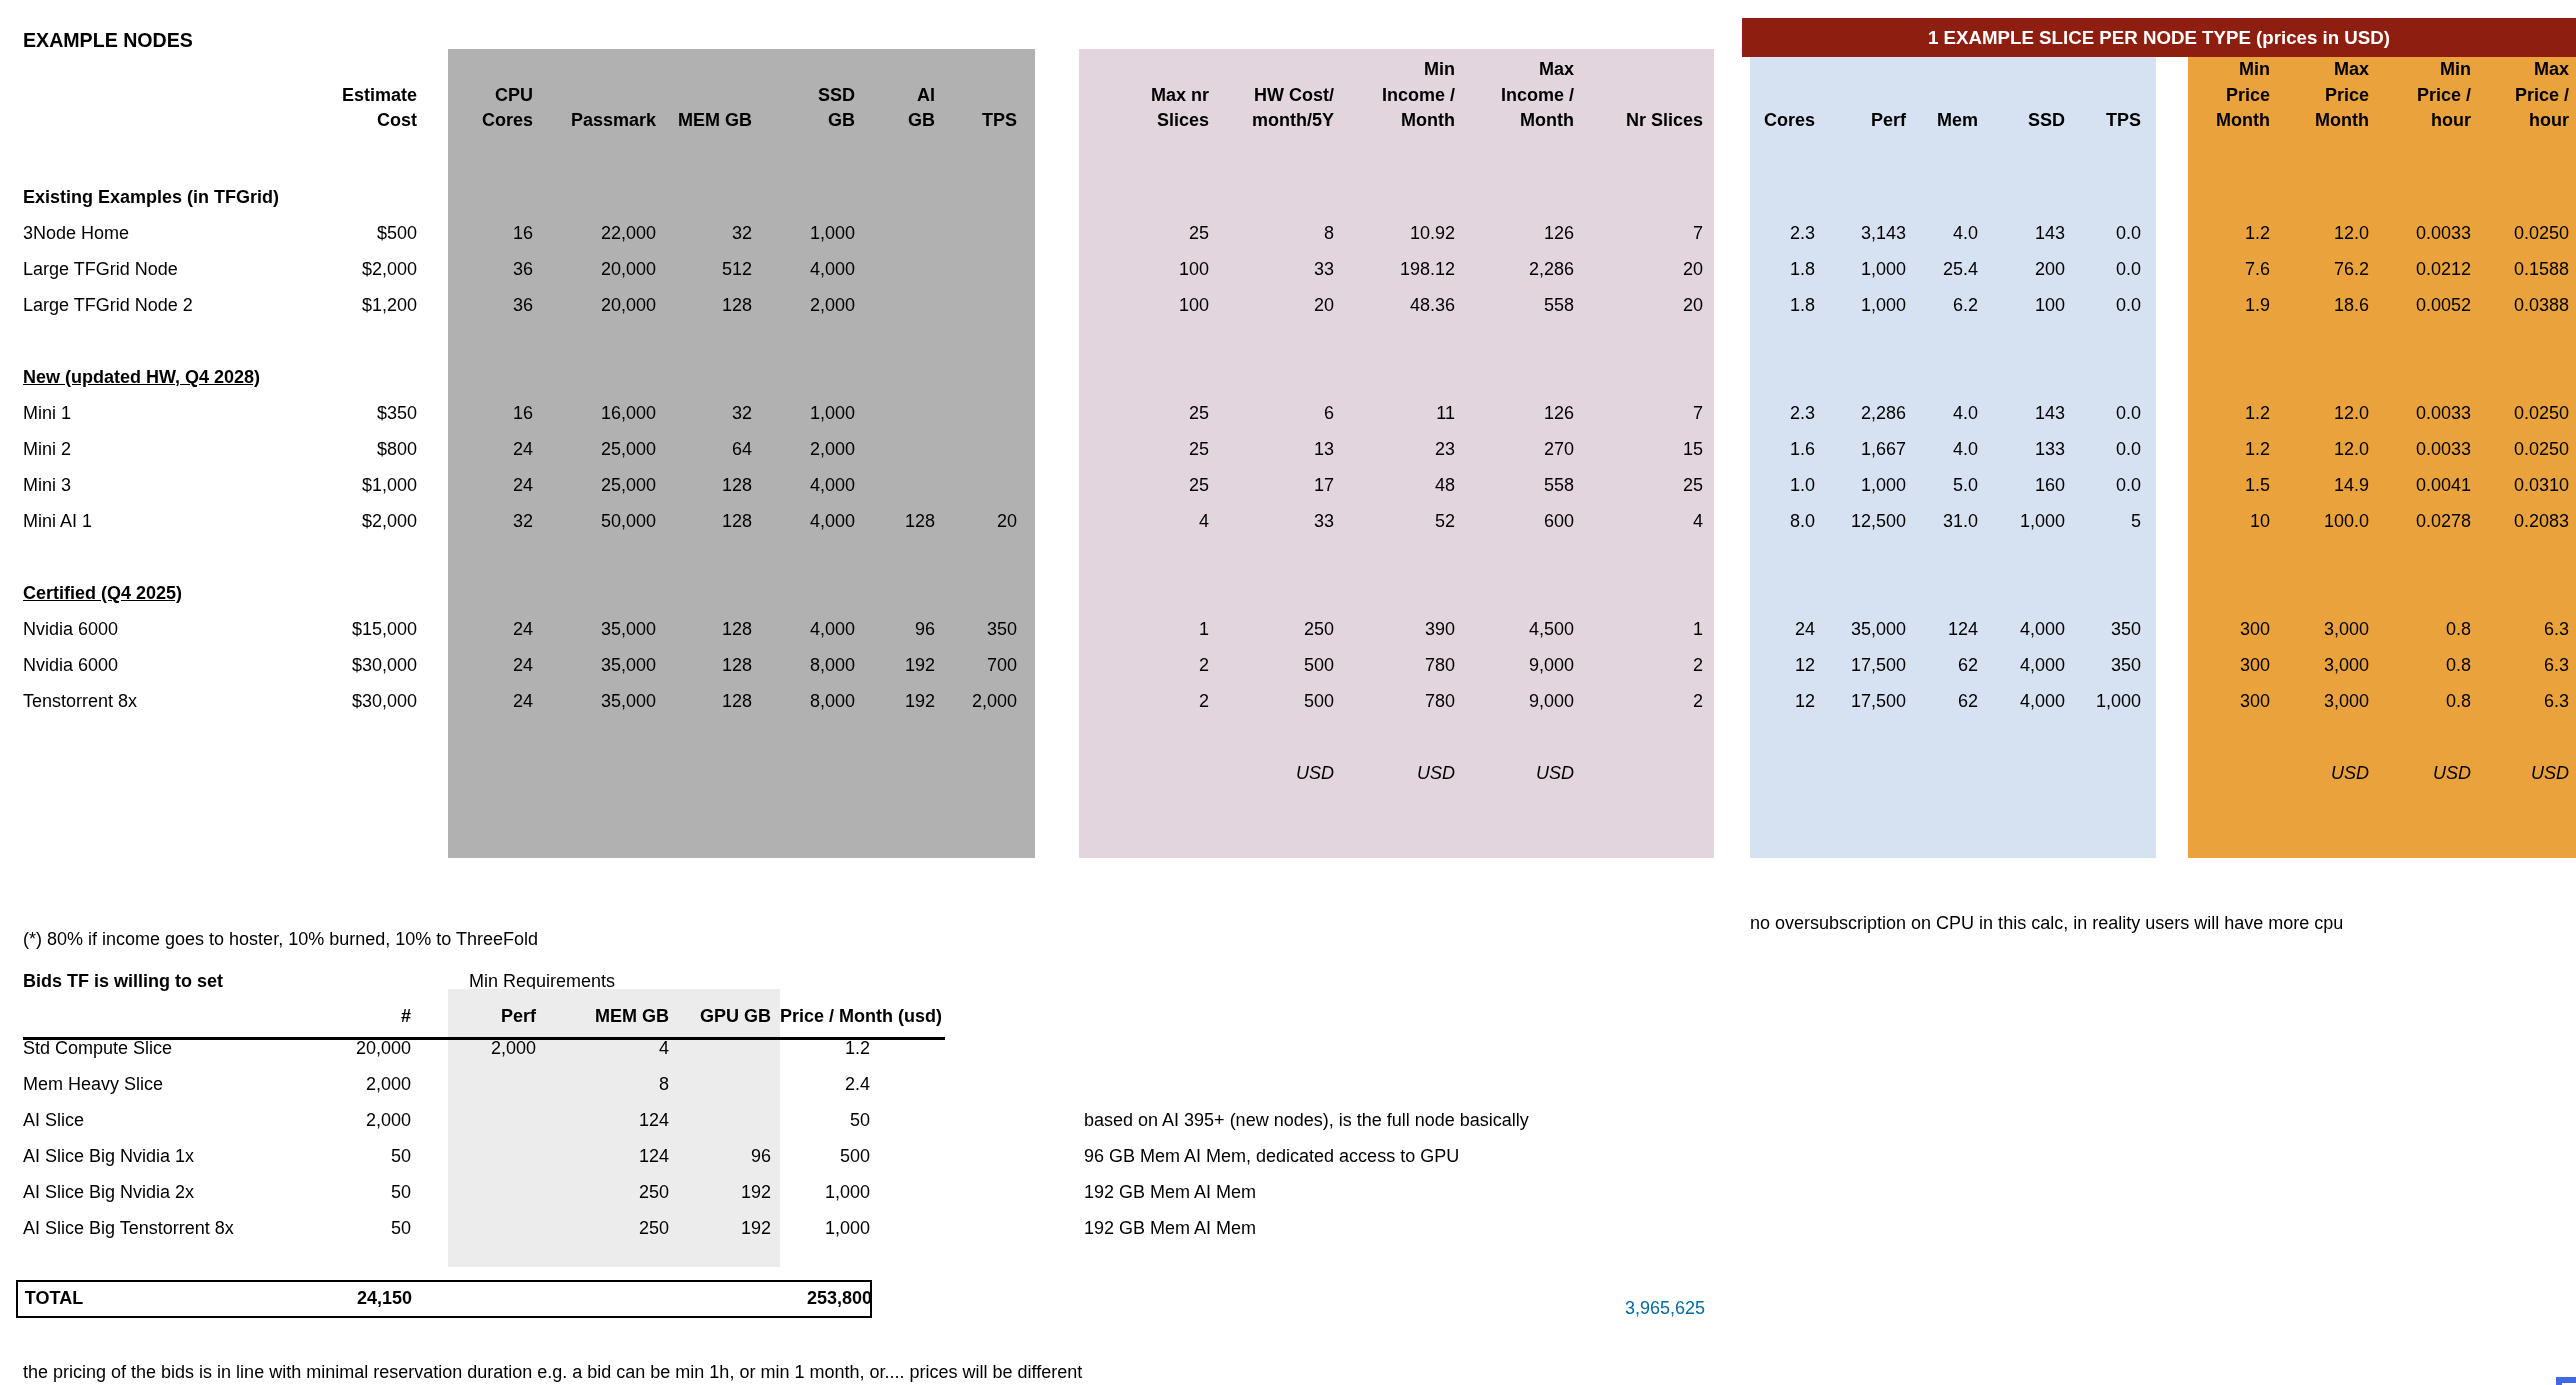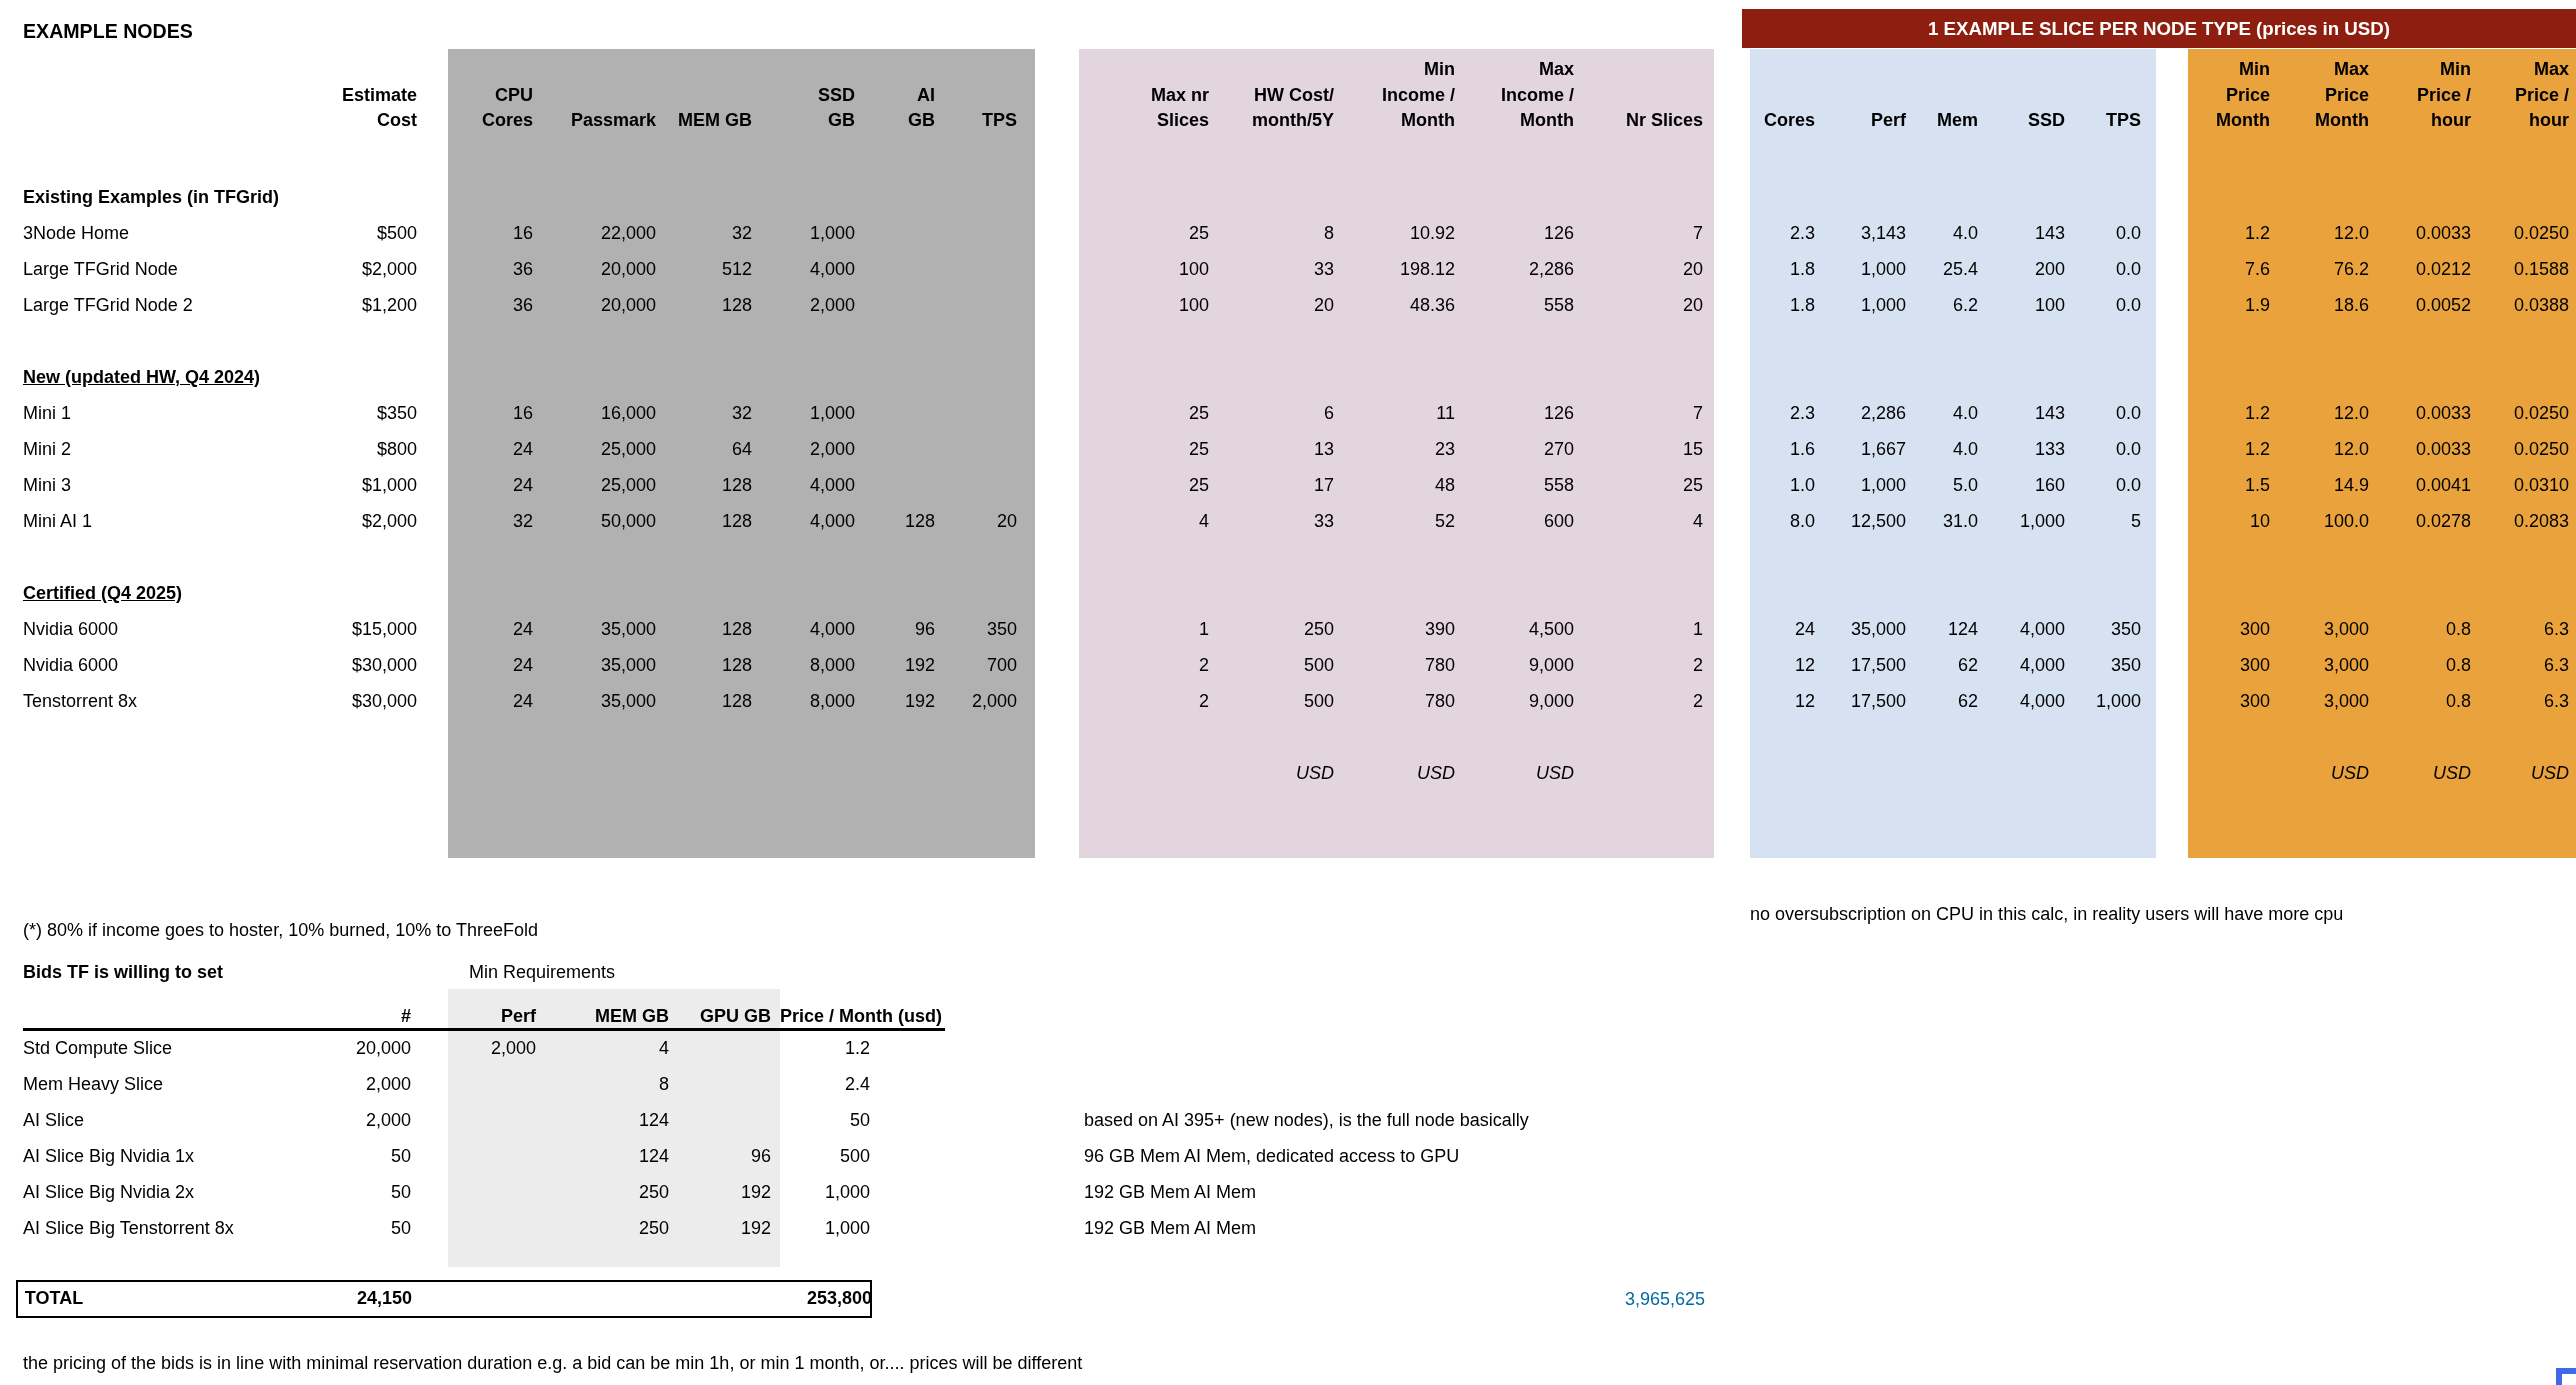--- a/index.html
+++ b/index.html
@@ -1,18 +1,18 @@
 <!DOCTYPE html>
 <html style="font-size:13.6px"><head>
 <meta charset="utf-8">
 <style>
   html,body{margin:0;padding:0;background:#fff;}
   body{font-family:"Liberation Sans","DejaVu Sans",sans-serif;font-size:18px;color:#000;}
   #screen{position:relative;width:2576px;height:1386px;background:#ffffff;overflow:hidden;}
-  .abs{position:absolute;}
+  .abs{position:absolute;margin-top:9px;}
   .band{position:absolute;top:49px;height:809px;}
   #band-gray{left:448px;width:587px;background:#b1b1b1;}
   #band-pink{left:1079px;width:635px;background:#e3d5de;}
   #band-blue{left:1750px;width:406px;background:#d6e2f1;}
   #band-orange{left:2188px;width:388px;background:#eaa33c;}
   #banner{left:1742px;top:8.5px;width:834px;height:39px;background:#8e1f10;color:#fff;
           font-weight:bold;font-size:18.7px;text-align:center;line-height:39px;}
   #page-title{left:23px;top:20.4px;font-weight:bold;font-size:19.6px;}
   
   .cell{position:absolute;top:0;height:36px;line-height:36px;text-align:right;white-space:nowrap;}
@@ -184,21 +184,21 @@
         <span class="cell c-b2">6.2</span>
         <span class="cell c-b3">100</span>
         <span class="cell c-b4">0.0</span>
         <span class="cell c-o0">1.9</span>
         <span class="cell c-o1">18.6</span>
         <span class="cell c-o2">0.0052</span>
         <span class="cell c-o3">0.0388</span>
       </div>
       <div class="m-row"></div>
       <div class="m-row">
-        <span class="cell c-name sec und">New (updated HW, Q4 2024)</span>
+        <span class="cell c-name sec und">New (updated HW, Q4 2028)</span>
       </div>
       <div class="m-row">
         <span class="cell c-name">Mini 1</span>
         <span class="cell c-cost">$350</span>
         <span class="cell c-g0">16</span>
         <span class="cell c-g1">16,000</span>
         <span class="cell c-g2">32</span>
         <span class="cell c-g3">1,000</span>
         <span class="cell c-p0">25</span>
         <span class="cell c-p1">6</span>

